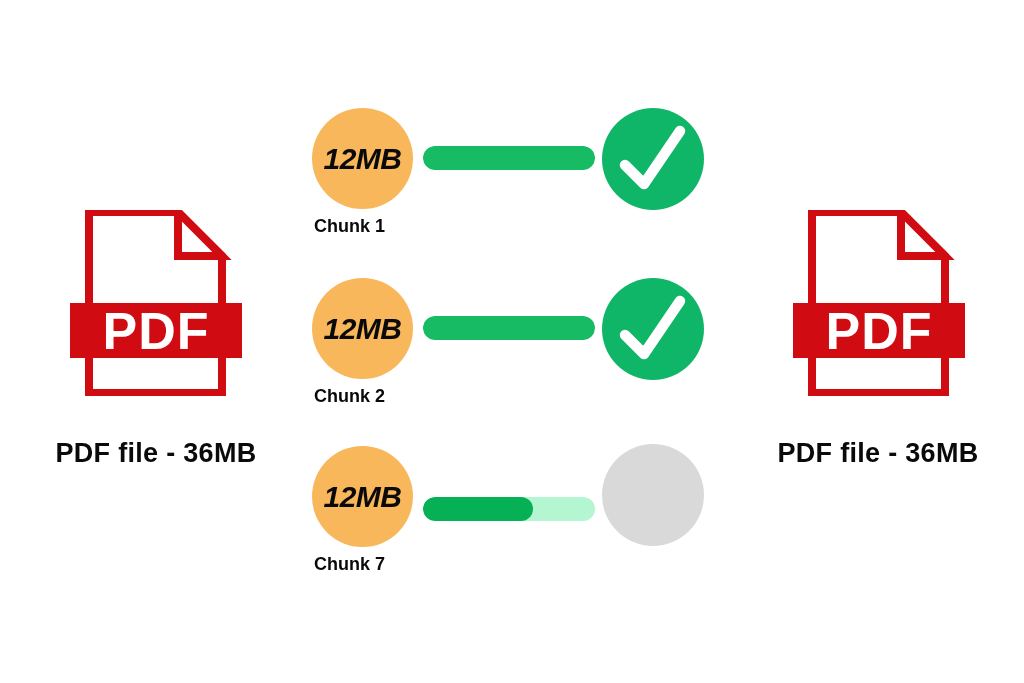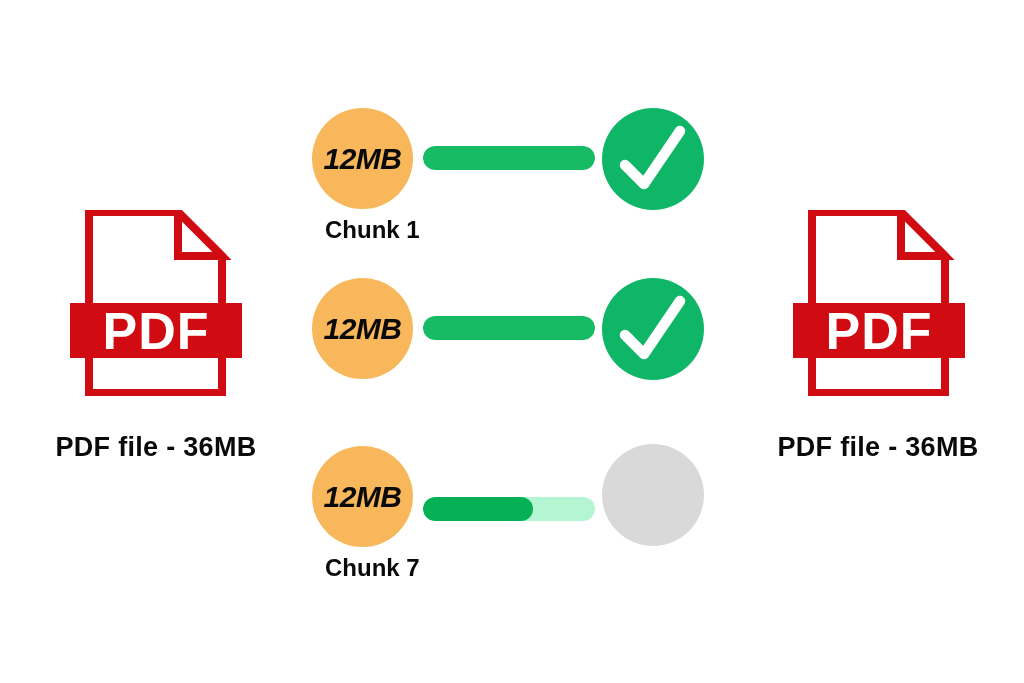--- a/index.html
+++ b/index.html
@@ -21,37 +21,37 @@
   .pdf-icon { position: absolute; top: 0; width: 172px; height: 186px; display: block; }
   .left  .pdf-icon { left: 24px; }
   .right .pdf-icon { left: 25px; }
   .pdf-page   { fill: #ffffff; stroke: var(--red, #d00b12); stroke-width: 8; }
   .pdf-banner { fill: var(--red, #d00b12); }
   .pdf-banner-text {
     fill: #ffffff; font-family: "Liberation Sans", "DejaVu Sans", sans-serif;
     font-weight: 700; font-size: 52px; letter-spacing: 1px;
   }
   .file-caption {
-    position: absolute; left: 0; top: 222px; width: 220px;
+    position: absolute; left: 0; top: 228px; width: 220px;
     text-align: center; font-size: 27px; letter-spacing: 0.3px; white-space: nowrap;
   }
 
   
   .chunk-row { position: absolute; left: 312px; width: 400px; height: 150px; }
   .row-1 { top: 108px; }
   .row-2 { top: 278px; }
   .row-3 { top: 446px; }
 
   .chunk-circle {
     position: absolute; left: 0; top: 0; width: 101px; height: 101px;
     border-radius: 50%; background: var(--orange, #f8b75b);
     display: flex; align-items: center; justify-content: center;
     font-size: 30px; letter-spacing: -0.5px; font-style: italic;
   }
-  .chunk-name { position: absolute; left: 13px; top: 108px; font-size: 24px; white-space: nowrap; }
+  .chunk-name { position: absolute; left: 2px; top: 108px; font-size: 18px; white-space: nowrap; }
 
   .progress {
     position: absolute; left: 111px; top: 38px; width: 172px; height: 24px;
     border-radius: 12px; background: var(--green-track, #b4f6d1); overflow: hidden;
   }
   .progress-fill { height: 100%; border-radius: 12px; background: var(--green, #16bb63); }
   .row-3 .progress { top: 51px; }
   .row-3 .progress-fill { background: var(--green-dark, #06b156); }
 
   .status-circle {
@@ -89,20 +89,21 @@
       <svg class="check-icon" viewBox="0 0 102 102">
         <polyline points="23,57 42,76 78,23" fill="none" stroke="#ffffff" stroke-width="10.5" stroke-linecap="round" stroke-linejoin="round"></polyline>
       </svg>
     </div>
   </div>
 
   <div class="chunk-row row-2">
     <div class="chunk-circle">
       <span>12MB</span>
     </div>
+    <div class="chunk-name">Chunk 2</div>
     <div class="progress">
       <div class="progress-fill" style="width: 100%;"></div>
     </div>
     <div class="status-circle status-complete">
       <svg class="check-icon" viewBox="0 0 102 102">
         <polyline points="23,57 42,76 78,23" fill="none" stroke="#ffffff" stroke-width="10.5" stroke-linecap="round" stroke-linejoin="round"></polyline>
       </svg>
     </div>
   </div>
 

